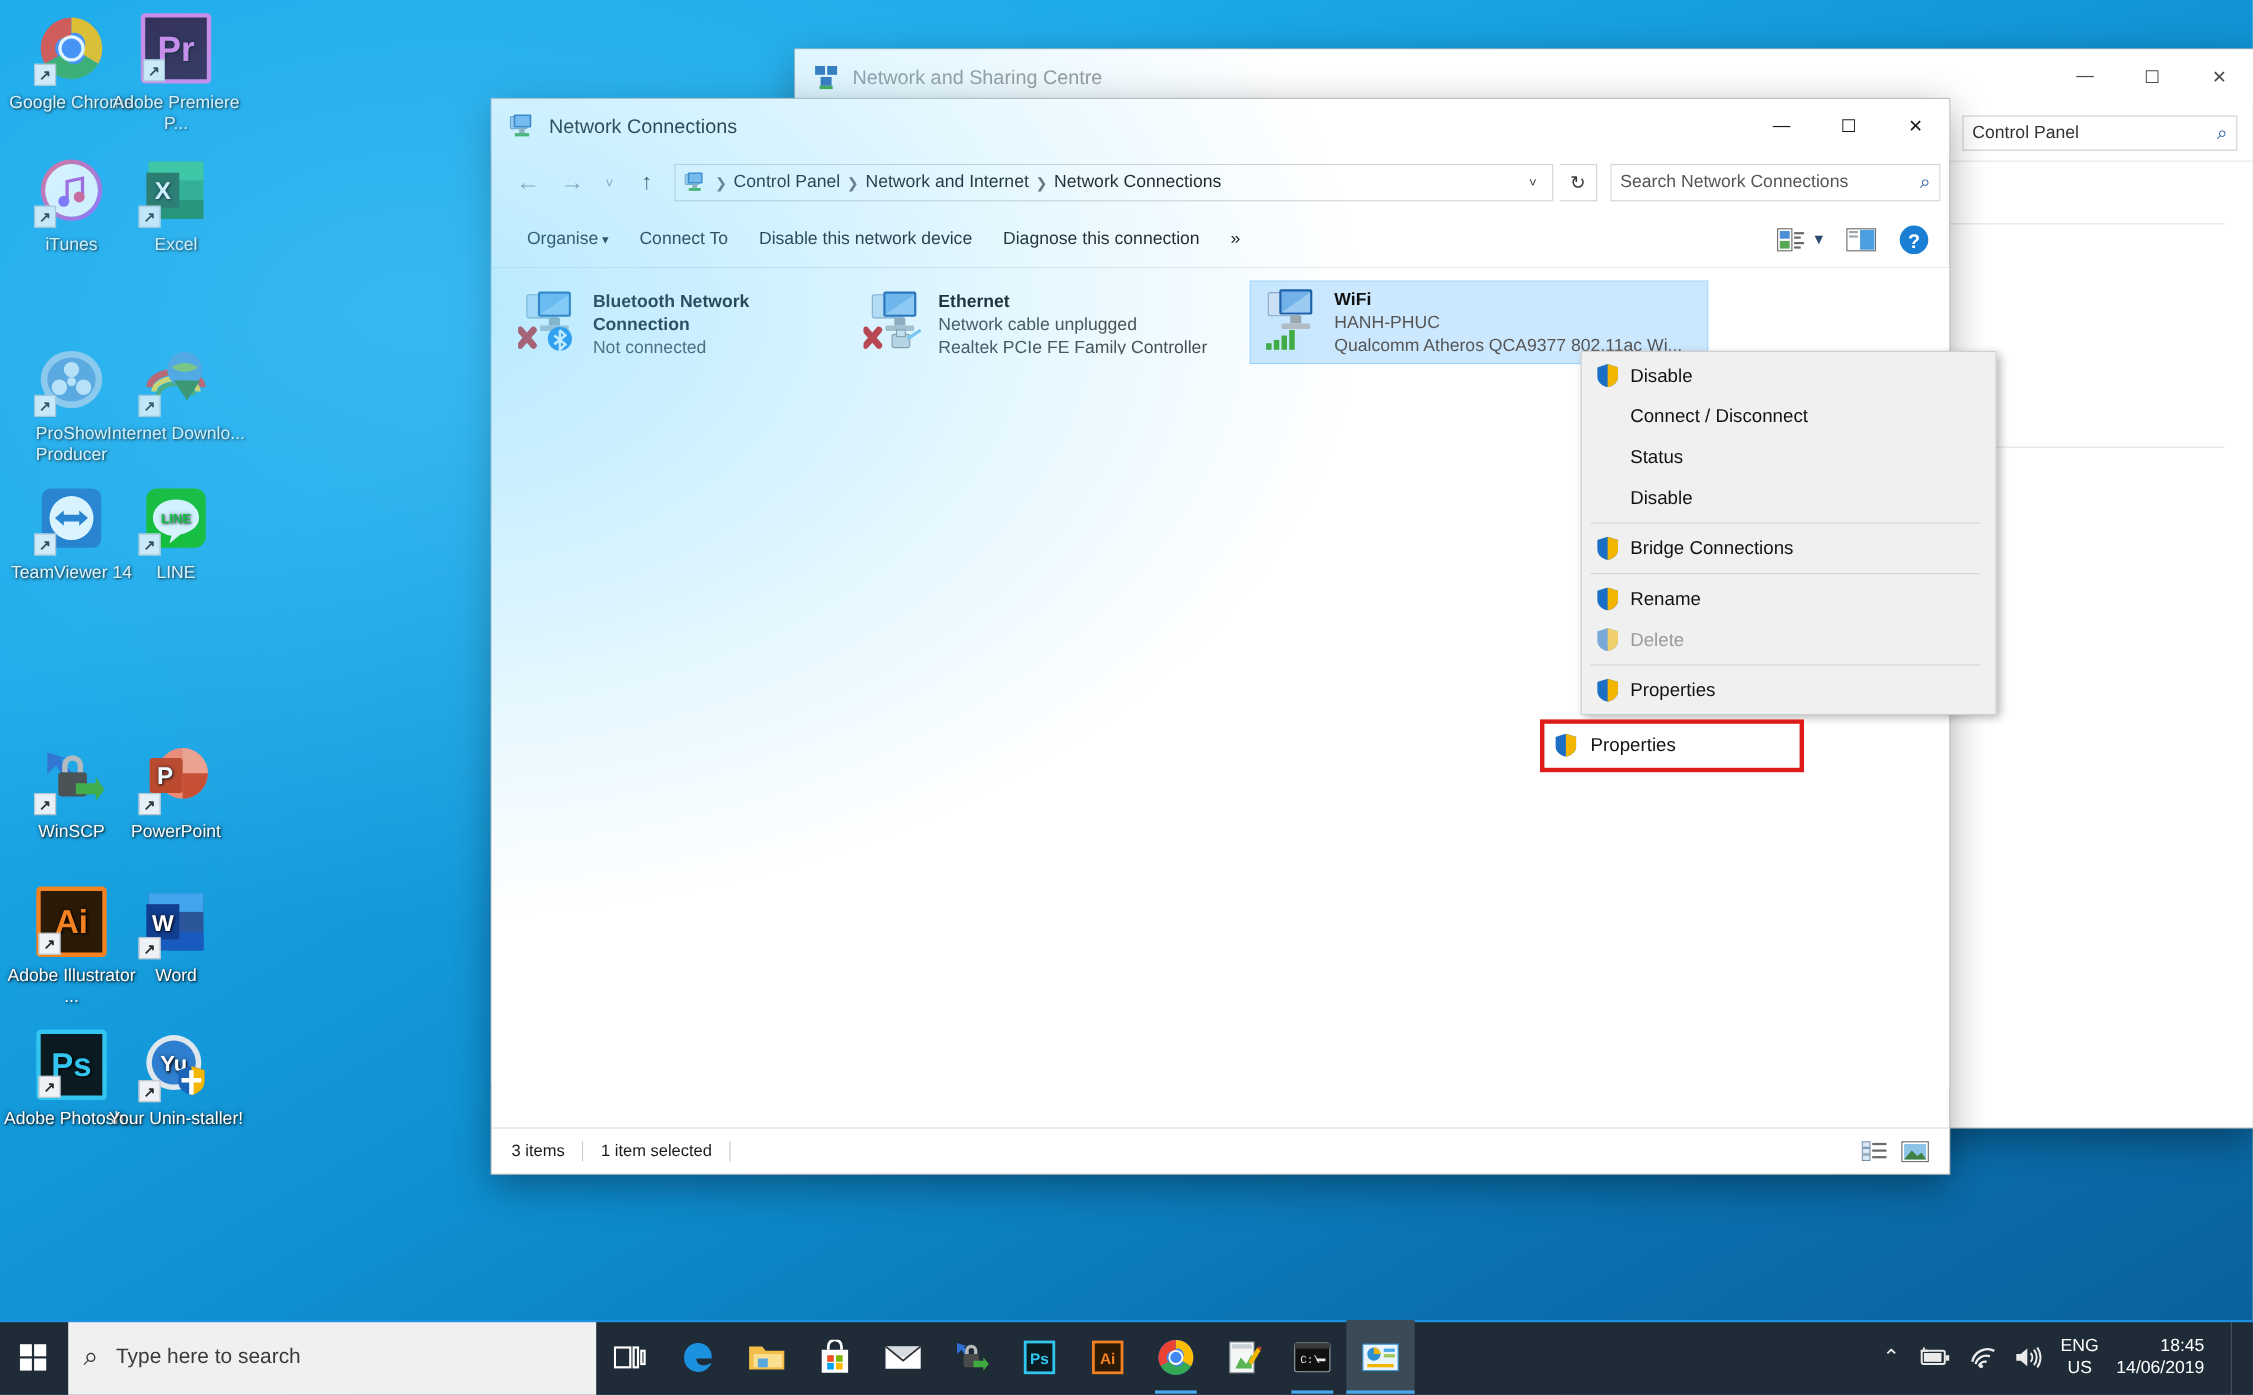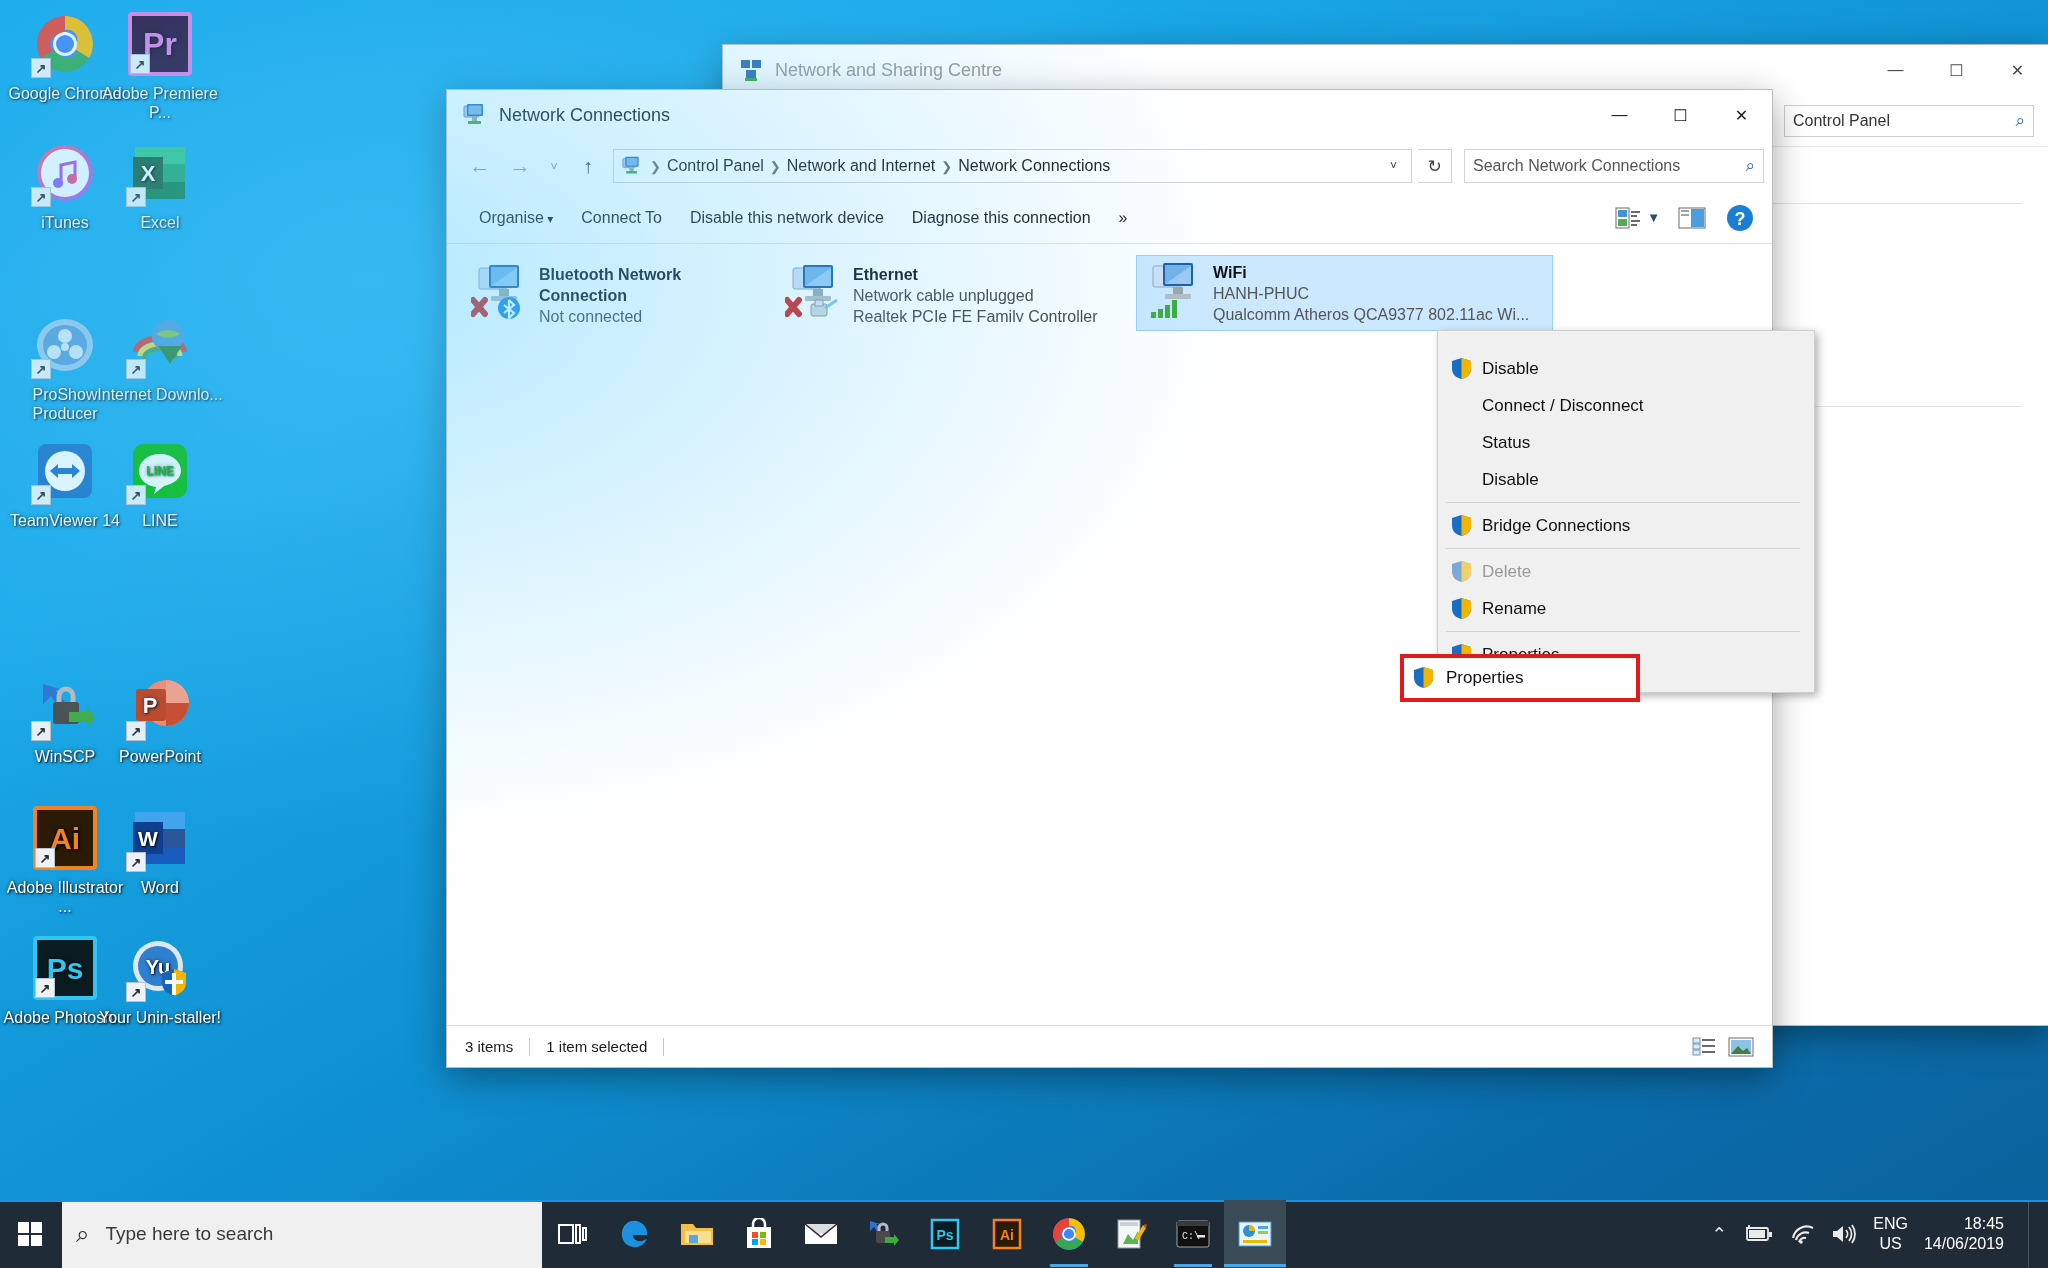--- a/index.html
+++ b/index.html
@@ -100,23 +100,23 @@
   .conn-name { font-size:16px; font-weight:bold; color:#111; line-height:21px; }
   .conn-sub { font-size:16px; color:#444; line-height:21px; white-space:nowrap; overflow:hidden; }
 
   .nc-status { position:absolute; left:0; right:0; bottom:0; height:42px;
                border-top:1px solid #dcdcdc; display:flex; align-items:center;
                padding:0 18px; font-size:15px; color:#1a1a1a; }
   .nc-status .divider { width:1px; height:18px; background:#c9c9c9; margin:0 16px; }
   .nc-status .sb-right { margin-left:auto; display:flex; gap:12px; align-items:center; }
 
   
-  #ctxmenu { position:absolute; left:1437px; top:330px; width:378px;
+  #ctxmenu { position:absolute; left:1437px; top:319px; width:378px;
              background:#f0f0f0; border:1px solid #cfcfcf; box-shadow:3px 3px 8px rgba(0,0,0,.3);
-             padding:19px 0; z-index:50; }
+             padding:3px 0; z-index:50; }
   .mi { height:37px; display:flex; align-items:center; padding-left:14px; font-size:17px; color:#111; }
   .mi .mi-ico { width:30px; flex:0 0 30px; display:flex; align-items:center; }
   .mi.bold { font-weight:normal; }
   .mi.disabled { color:#9a9a9a; }
   .mi-sep { height:1px; background:#d3d3d3; margin:4px 14px 4px 8px; }
   .shield { width:19px; height:21px; display:block; }
   #propHighlight { position:absolute; left:1400px; top:654px; width:240px; height:48px;
                    border:4px solid #e01b1b; z-index:60; background:#fff; }
   #propHighlightTxt { position:absolute; left:1400px; top:654px; width:240px; height:48px;
                       display:flex; align-items:center; z-index:61; }
@@ -592,38 +592,38 @@
             <path d="M9.5 0 L19 3 v8 c0 6 -5 9 -9.5 10 C5 20 0 17 0 11 V3 Z" fill="#1a6fc4"></path>
             <path d="M9.5 0 L19 3 v8 c0 6 -5 9 -9.5 10 Z" fill="#f2b600"></path>
           </svg>
       </span>
       <span>Bridge Connections</span>
     </div>
 
     <div class="mi-sep"></div>
 
 
+    <div class="mi">
+      <span class="mi-ico">
+        <svg class="shield" viewBox="0 0 19 21">
+            <path d="M9.5 0 L19 3 v8 c0 6 -5 9 -9.5 10 C5 20 0 17 0 11 V3 Z" fill="#1a6fc4"></path>
+            <path d="M9.5 0 L19 3 v8 c0 6 -5 9 -9.5 10 Z" fill="#f2b600"></path>
+          </svg>
+      </span>
+      <span>Rename</span>
+    </div>
+
     <div class="mi disabled">
       <span class="mi-ico">
         <svg class="shield" viewBox="0 0 19 21" opacity=".55">
             <path d="M9.5 0 L19 3 v8 c0 6 -5 9 -9.5 10 C5 20 0 17 0 11 V3 Z" fill="#1a6fc4"></path>
             <path d="M9.5 0 L19 3 v8 c0 6 -5 9 -9.5 10 Z" fill="#f2b600"></path>
           </svg>
       </span>
       <span>Delete</span>
-    </div>
-
-    <div class="mi">
-      <span class="mi-ico">
-        <svg class="shield" viewBox="0 0 19 21">
-            <path d="M9.5 0 L19 3 v8 c0 6 -5 9 -9.5 10 C5 20 0 17 0 11 V3 Z" fill="#1a6fc4"></path>
-            <path d="M9.5 0 L19 3 v8 c0 6 -5 9 -9.5 10 Z" fill="#f2b600"></path>
-          </svg>
-      </span>
-      <span>Rename</span>
     </div>
 
     <div class="mi-sep"></div>
 
     <div class="mi">
       <span class="mi-ico">
         <svg class="shield" viewBox="0 0 19 21">
             <path d="M9.5 0 L19 3 v8 c0 6 -5 9 -9.5 10 C5 20 0 17 0 11 V3 Z" fill="#1a6fc4"></path>
             <path d="M9.5 0 L19 3 v8 c0 6 -5 9 -9.5 10 Z" fill="#f2b600"></path>
           </svg>

